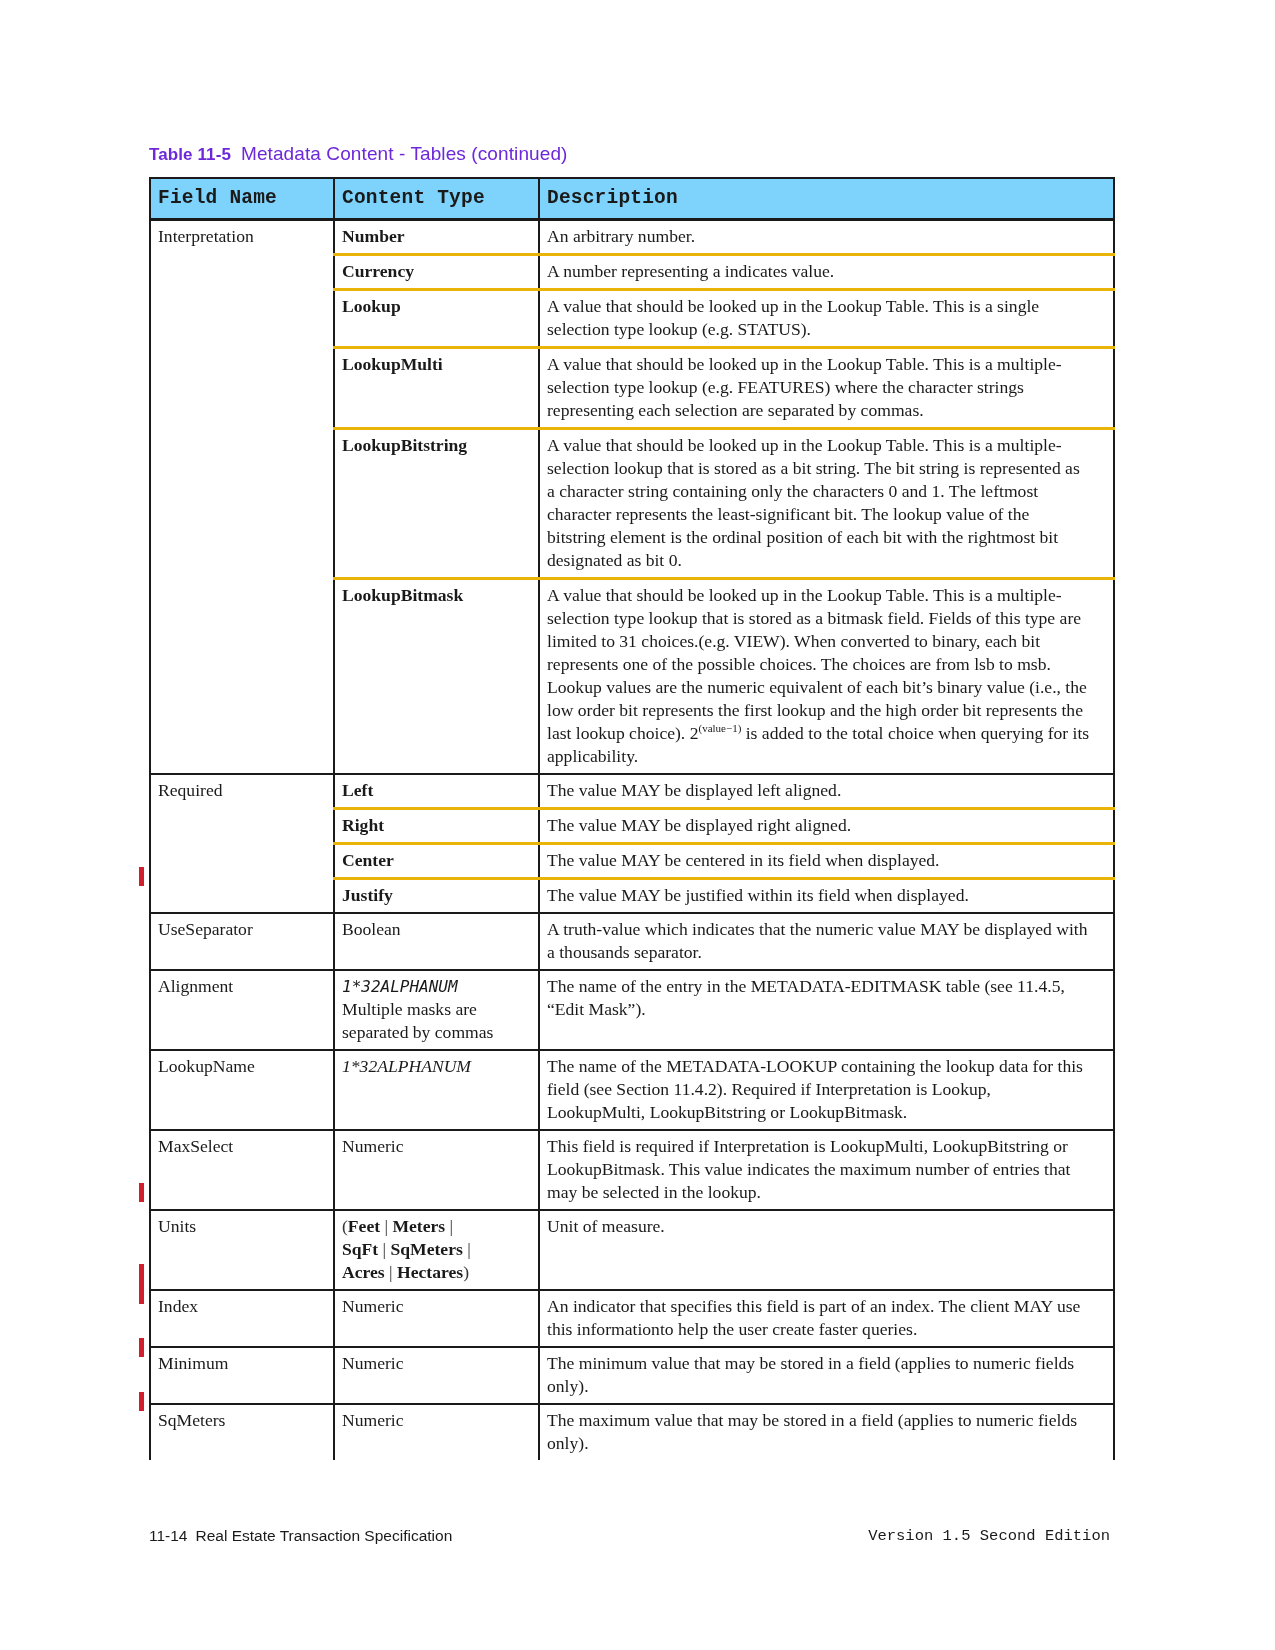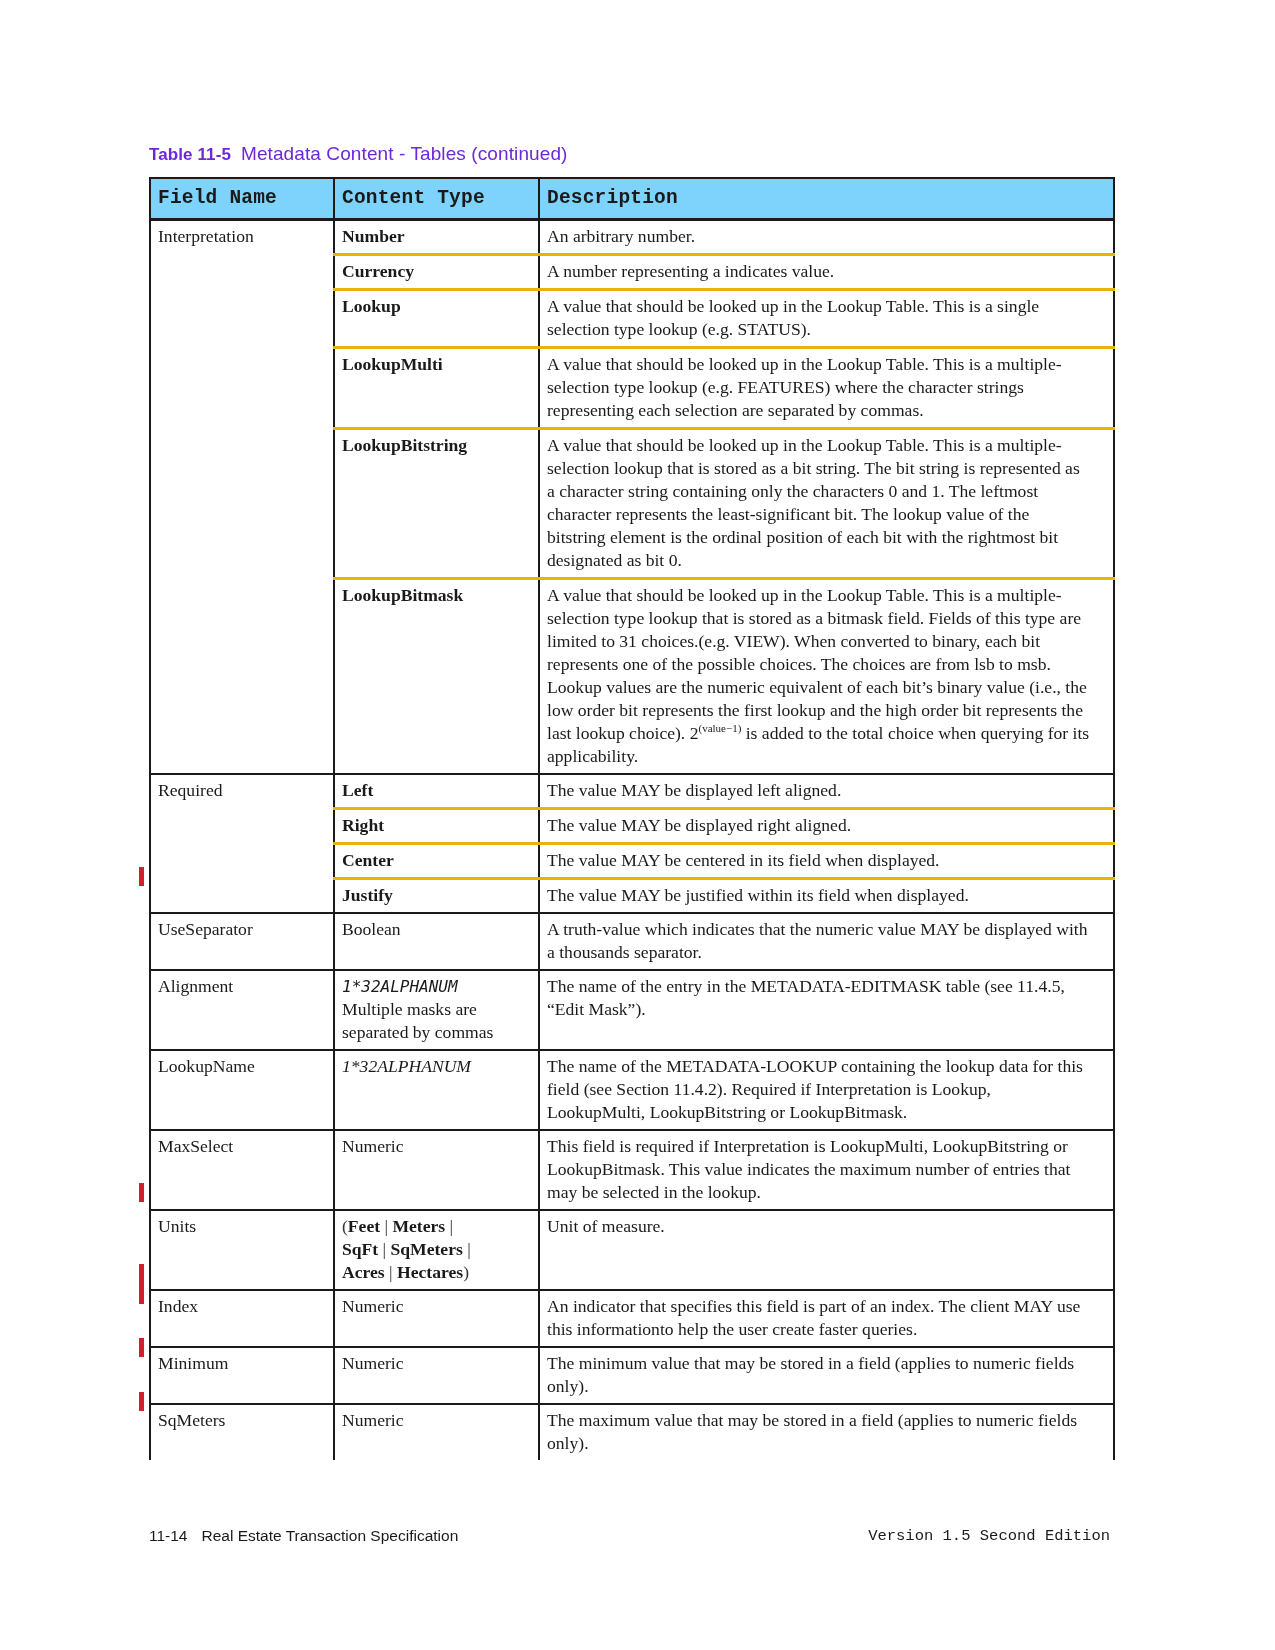--- a/index.html
+++ b/index.html
@@ -44,21 +44,21 @@
   sup { font-size: 11px; line-height: 0; vertical-align: 7px; }
 
   .changebar {
     position: absolute; width: 5px; background: #d0202e;
   }
 
   .footer-left {
     position: absolute; left: 149px; top: 1527px;
     font-family: "Liberation Sans", sans-serif; font-size: 15.5px; color: #1a1a1a;
   }
-  .footer-left .pg { margin-right: 14px; }
+  .footer-left .pg { margin-right: 8px; }
   .footer-right {
     position: absolute; right: 165px; top: 1527px;
     font-family: Liberation Mono, monospace; font-size: 15.5px; color: #1a1a1a;
   }
 </style>
 </head>
 <body>
 
 <div class="caption">
   <span class="num">Table 11-5</span><span>Metadata Content - Tables (continued)</span>

